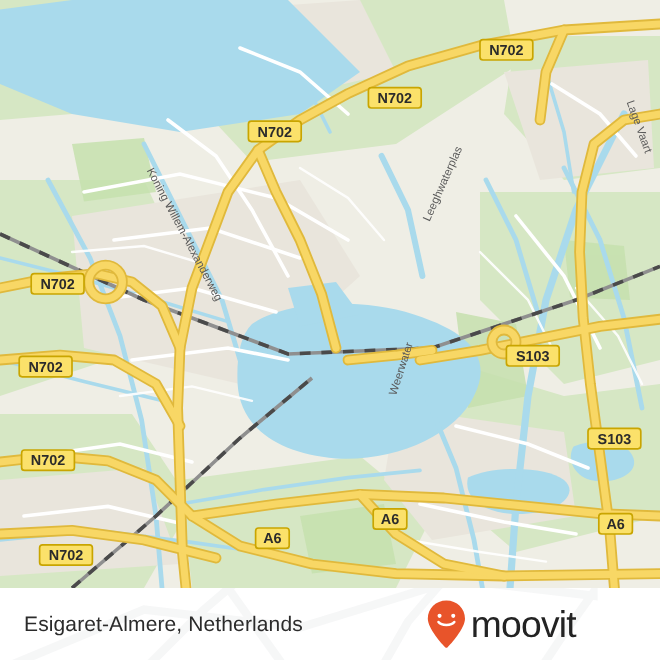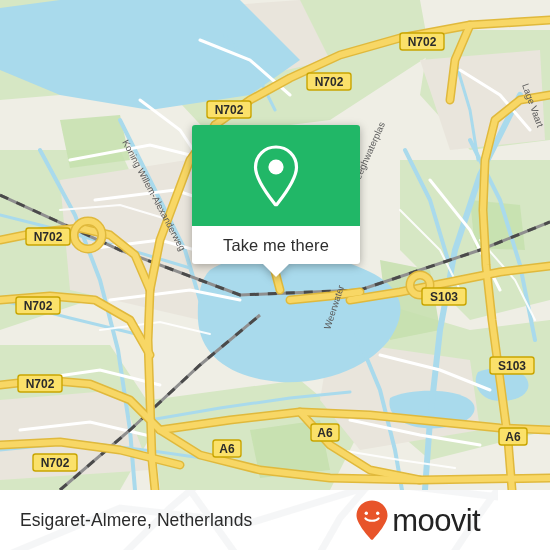--- a/index.html
+++ b/index.html
@@ -284,33 +284,20 @@
           <text x="325" y="436.9" text-anchor="middle" font-family="Liberation Sans, sans-serif" font-size="12" font-weight="bold" fill="#2b2b2b">A6</text>
         </g>
         <g>
           <rect x="499" y="428" width="28" height="17" rx="2.5" fill="#fbe16a" stroke="#c9a500" stroke-width="1.4"></rect>
           <text x="513" y="440.9" text-anchor="middle" font-family="Liberation Sans, sans-serif" font-size="12" font-weight="bold" fill="#2b2b2b">A6</text>
         </g>
       </svg>
   </div>
 
 
-  <div class="popup">
-    <div class="popup-head">
-      <svg width="56" height="66" viewBox="0 0 56 66">
-        <path d="M28 4 C16.5 4 7.5 13 7.5 24.2 C7.5 37 23 56 27 61.2 C27.5 61.9 28.5 61.9 29 61.2
-                 C33 56 48.5 37 48.5 24.2 C48.5 13 39.5 4 28 4 Z" fill="none" stroke="#ffffff" stroke-width="3.2"></path>
-        <circle cx="28" cy="24" r="7.6" fill="#ffffff"></circle>
-      </svg>
-    </div>
-    <div class="popup-body">
-      <span>Take me there</span>
-    </div>
-    <div class="popup-tail"></div>
-  </div>
 
   <div class="footer">
     <svg class="footer-wm" width="550" height="140" viewBox="0 0 550 140">
       <g stroke="#9aa0a6" stroke-width="7" fill="none">
         <path d="M0,110 L120,60 L250,75 L380,35 L550,55"></path>
         <path d="M90,140 L170,60 L240,0"></path>
         <path d="M300,140 L340,70 L400,0"></path>
         <path d="M430,140 L470,80 L520,10"></path>
         <path d="M160,0 L210,70 L260,140"></path>
       </g>

